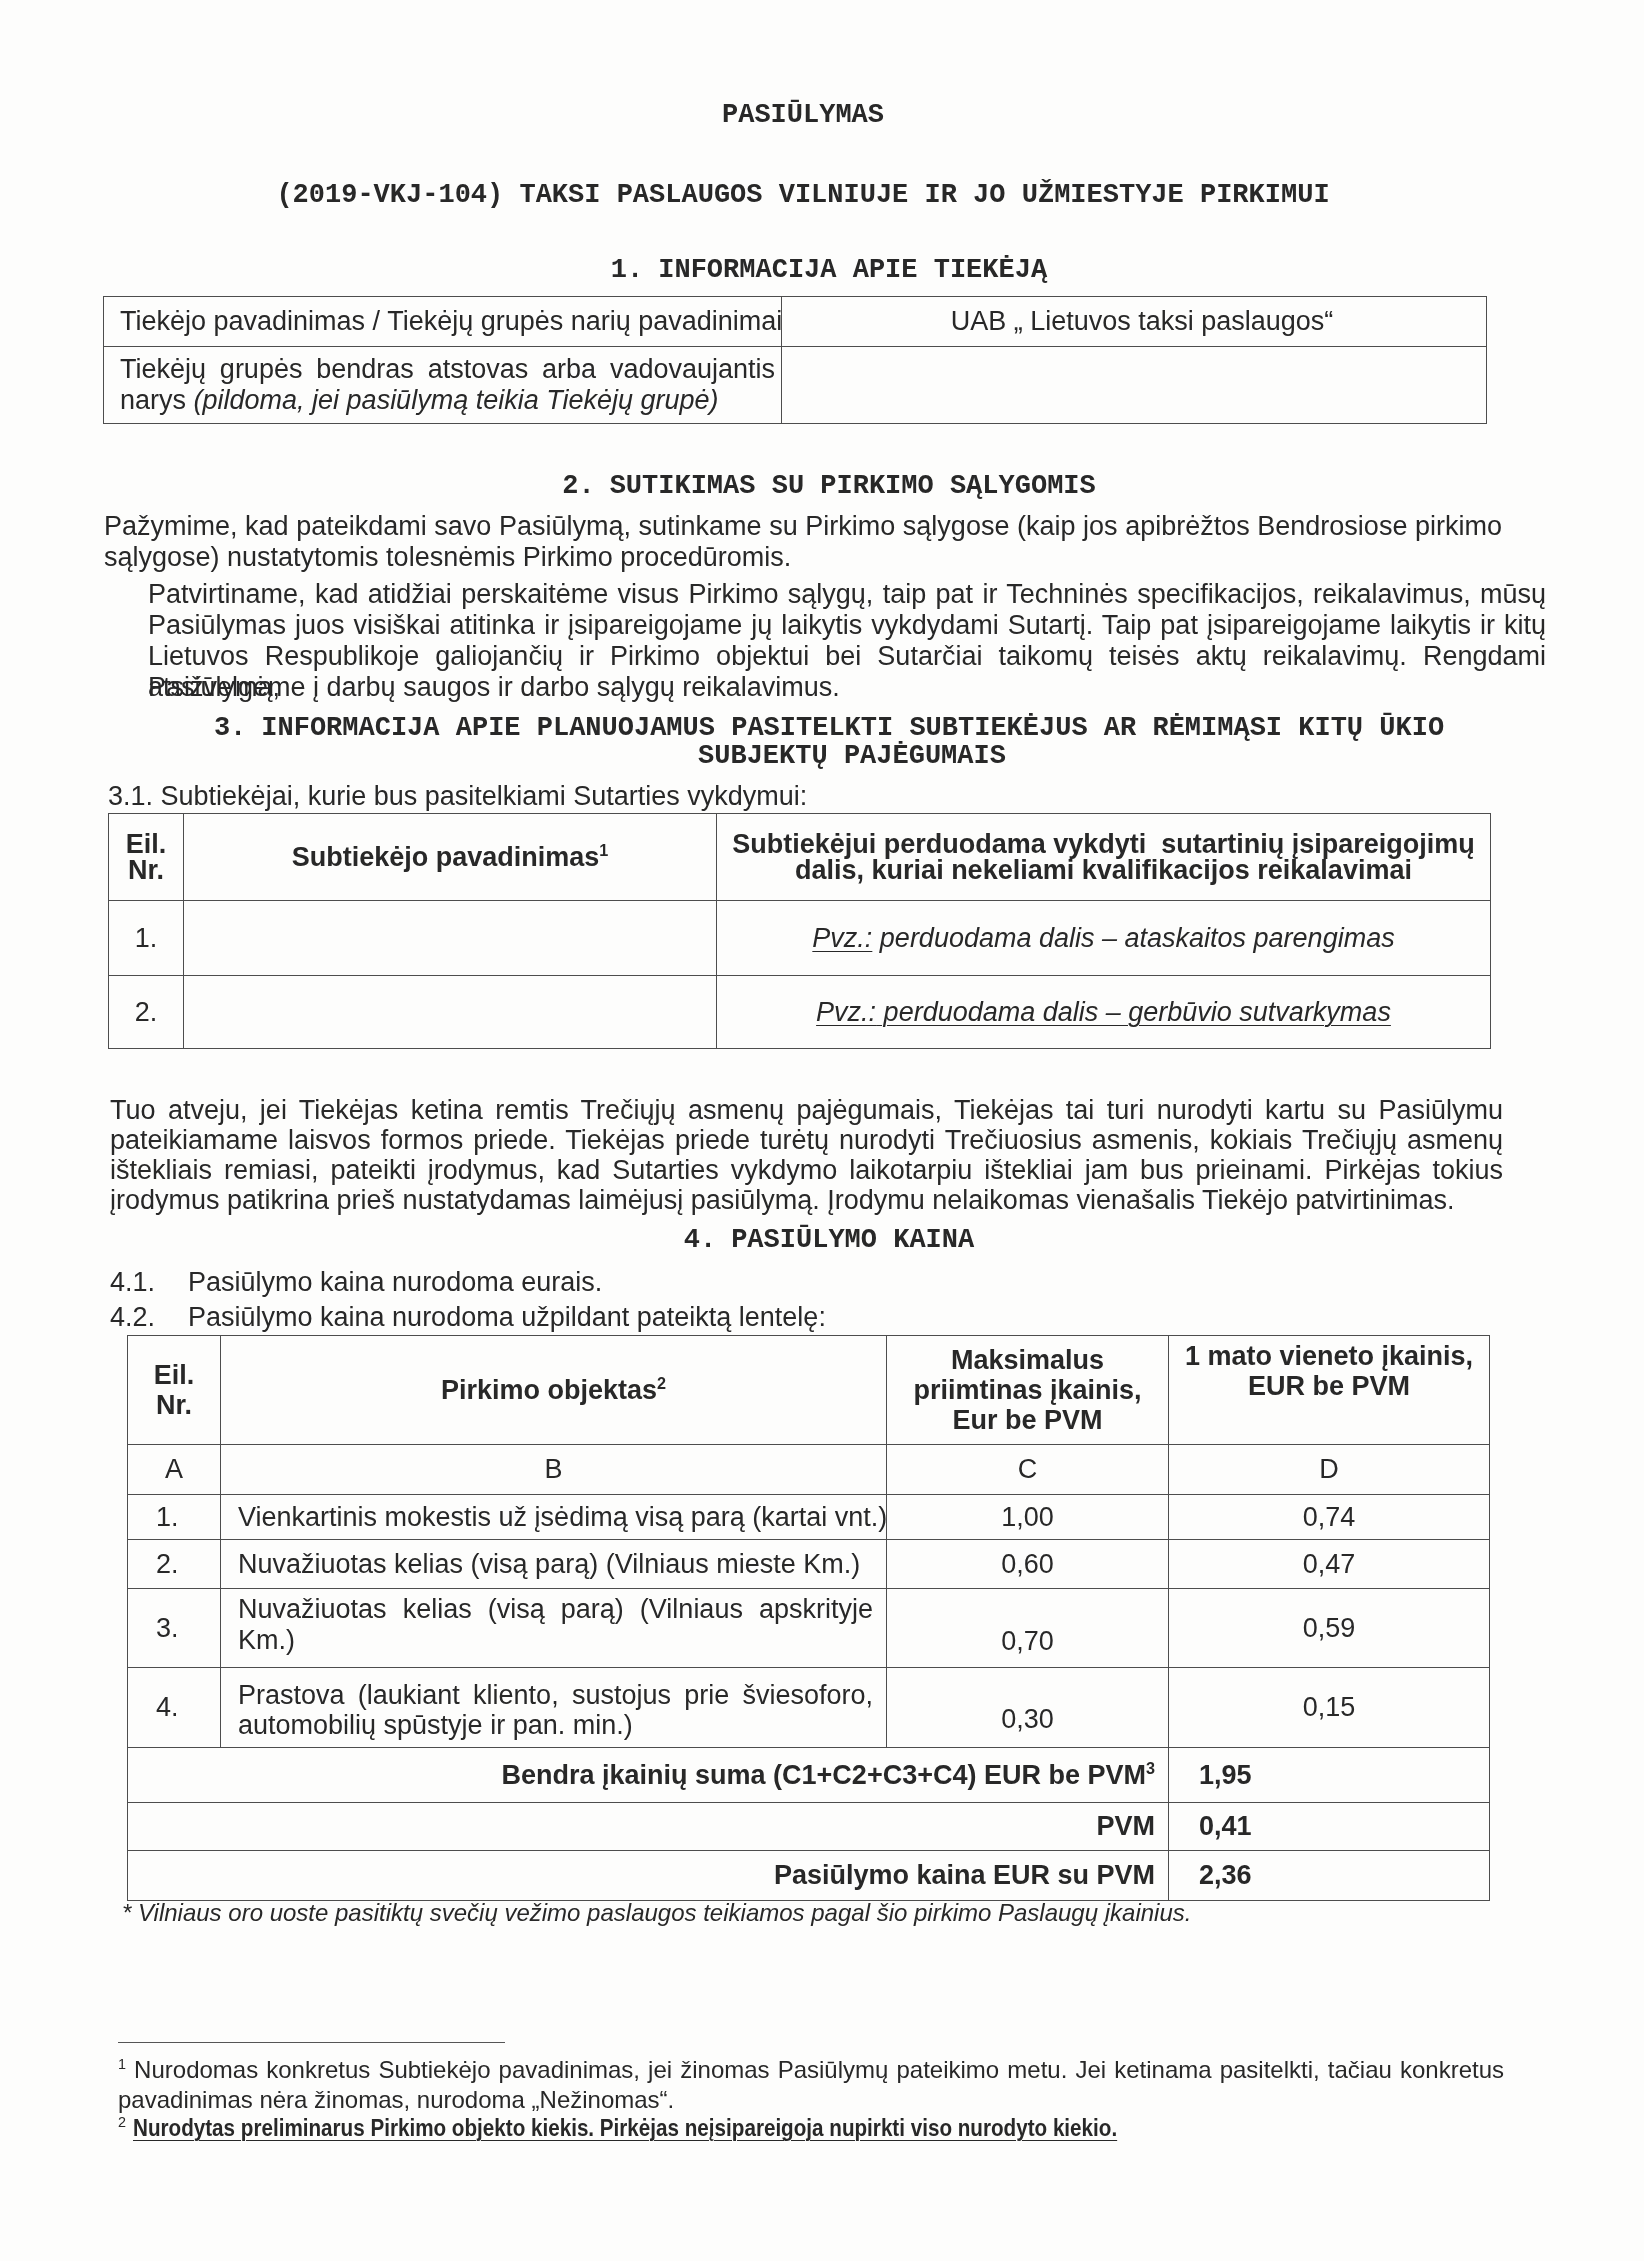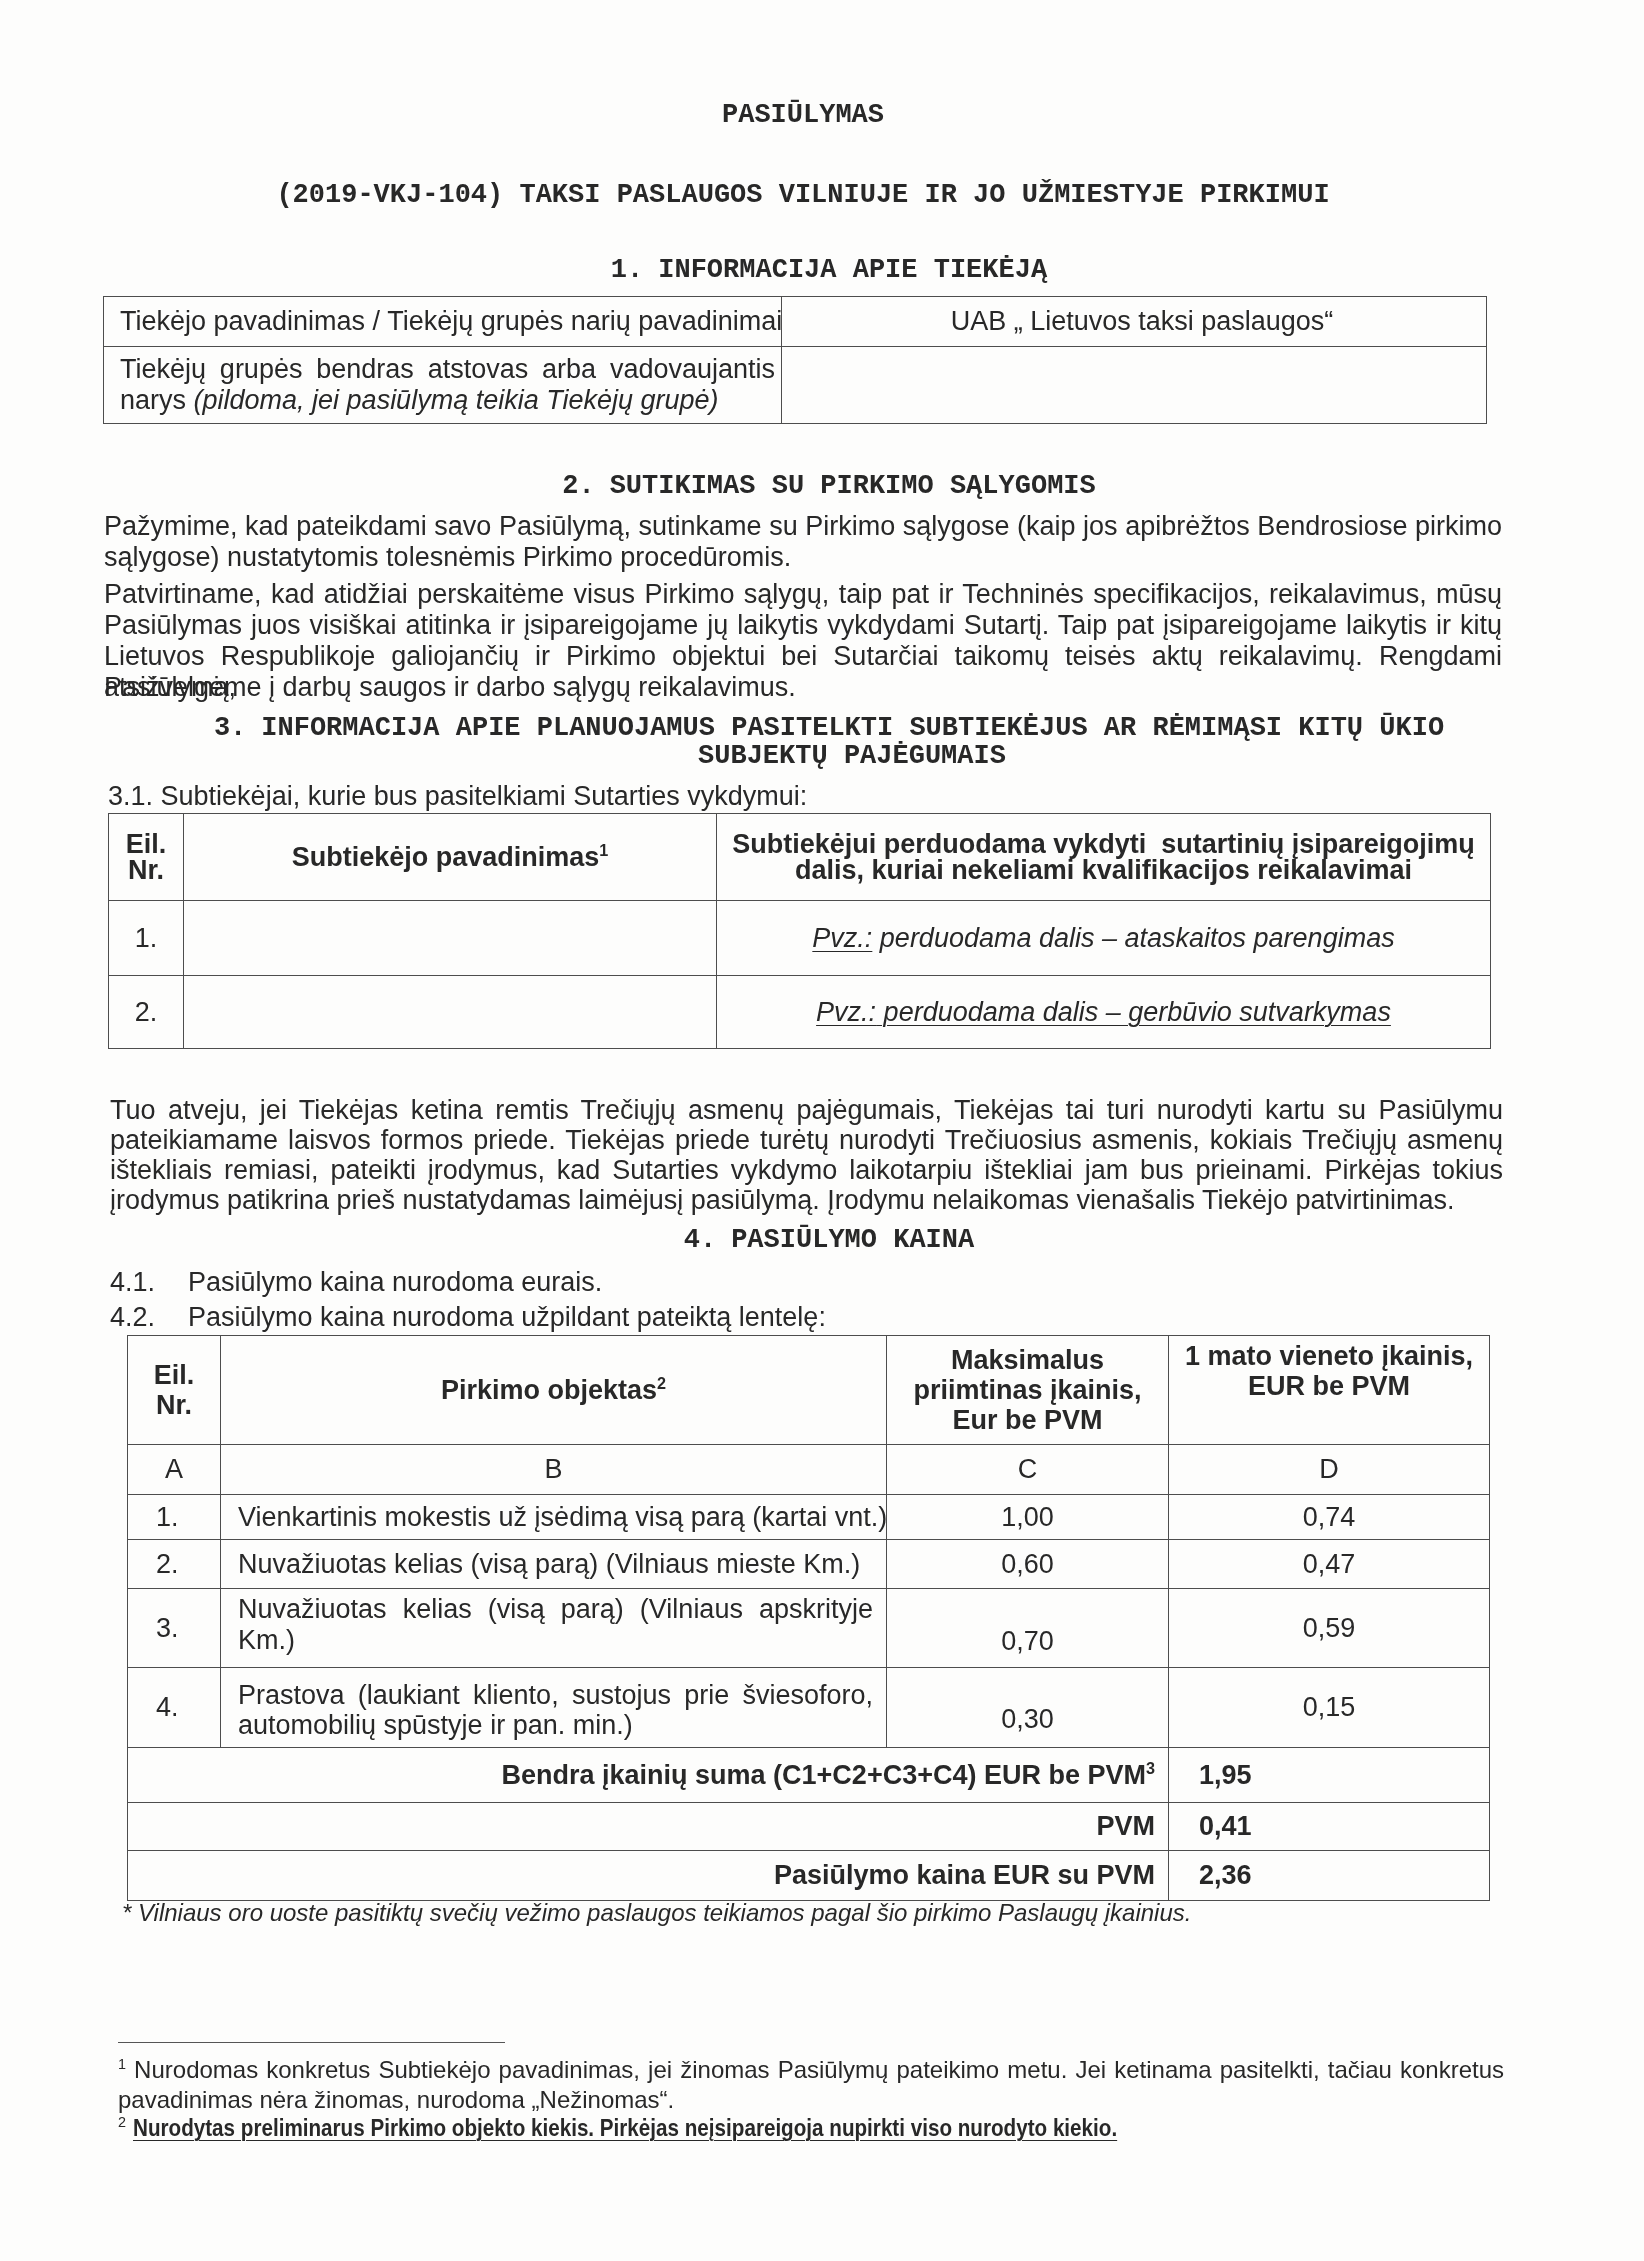--- a/index.html
+++ b/index.html
@@ -89,21 +89,21 @@
     </table>
 
   <div class="center-block num-head" style="top:471px;">
     <span>2.</span><span class="num-gap"></span><span>SUTIKIMAS SU PIRKIMO SĄLYGOMIS</span>
   </div>
 
   <div class="para" style="top:511px;">
     <div class="line jl">Pažymime, kad pateikdami savo Pasiūlymą, sutinkame su Pirkimo sąlygose (kaip jos apibrėžtos Bendrosiose pirkimo</div>
     <div class="line ll">sąlygose) nustatytomis tolesnėmis Pirkimo procedūromis.</div>
   </div>
-  <div class="para" style="top:579px;">
+  <div class="para" style="top:579px;margin-left:44px;">
     <div class="line jl">Patvirtiname, kad atidžiai perskaitėme visus Pirkimo sąlygų, taip pat ir Techninės specifikacijos, reikalavimus, mūsų</div>
     <div class="line jl">Pasiūlymas juos visiškai atitinka ir įsipareigojame jų laikytis vykdydami Sutartį. Taip pat įsipareigojame laikytis ir kitų</div>
     <div class="line jl">Lietuvos Respublikoje galiojančių ir Pirkimo objektui bei Sutarčiai taikomų teisės aktų reikalavimų. Rengdami Pasiūlymą,</div>
     <div class="line ll">atsižvelgėme į darbų saugos ir darbo sąlygų reikalavimus.</div>
   </div>
 
   <div class="center-block num-head" style="top:713px;">
     <span>3.</span><span class="num-gap"></span><span>INFORMACIJA APIE PLANUOJAMUS PASITELKTI SUBTIEKĖJUS AR RĖMIMĄSI KITŲ ŪKIO</span>
   </div>
   <div class="center-block" style="top:741px; left:202px; width:1300px;">SUBJEKTŲ PAJĖGUMAIS</div>

